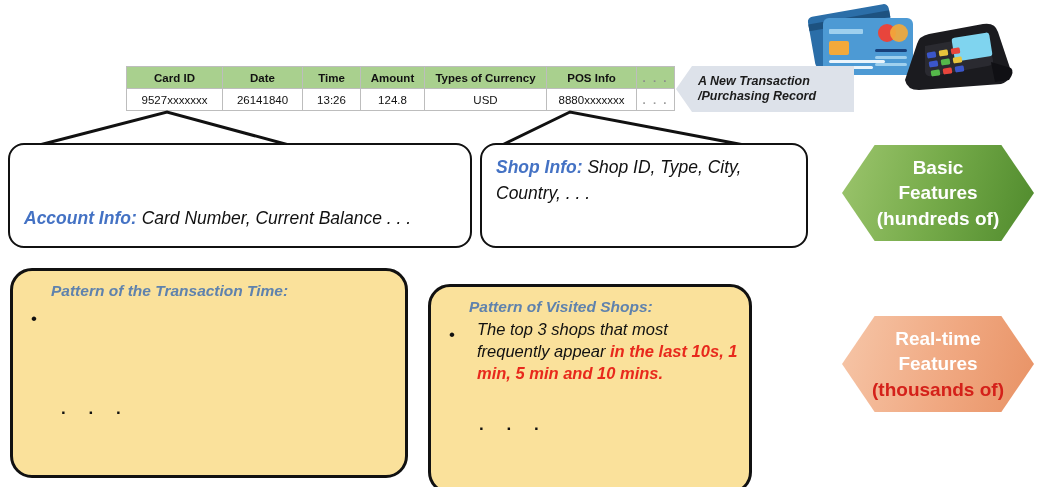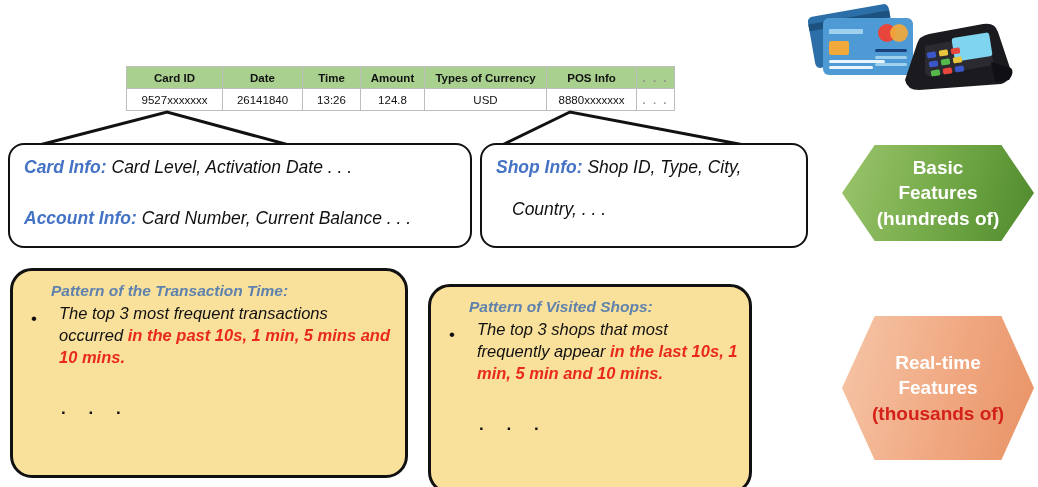--- a/index.html
+++ b/index.html
@@ -37,21 +37,21 @@
            border-radius:16px;box-sizing:border-box;}
   #callout-card{left:8px;top:143px;width:464px;height:105px;}
   #callout-shop{left:480px;top:143px;width:328px;height:105px;}
   .callout .line{position:absolute;font-size:17.5px;font-style:italic;
       color:#111;white-space:nowrap;line-height:1.2;}
   .callout .lead{color:#4472c4;font-weight:bold;font-style:italic;}
 
   #callout-card .l1{left:14px;top:12px;}
   #callout-card .l2{left:14px;top:63px;}
   #callout-shop .l1{left:14px;top:12px;}
-  #callout-shop .l2{left:30px;top:38px;margin-top:16px;}
+  #callout-shop .l2{left:14px;top:38px;}
 
   
   .tails{position:absolute;left:0;top:0;width:1038px;height:487px;
          pointer-events:none;}
 
   
   .ybox{position:absolute;background:#fae19b;border:3px solid #111;
         border-radius:22px;box-sizing:border-box;}
   #ybox-time{left:10px;top:268px;width:398px;height:210px;}
   #ybox-shop{left:428px;top:284px;width:324px;height:210px;}
@@ -65,21 +65,21 @@
   .ybox .ellipsis{position:absolute;left:48px;top:128px;font-size:17px;
       letter-spacing:9px;color:#111;font-weight:bold;}
 
   
   .hex{position:absolute;display:flex;flex-direction:column;
        align-items:center;justify-content:center;
        clip-path:polygon(17% 0%,83% 0%,100% 50%,83% 100%,17% 100%,0% 50%);
        text-align:center;}
   #hex-basic{left:842px;top:145px;width:192px;height:96px;
        background:linear-gradient(105deg,#9cc56d 0%,#76ab4a 48%,#4f8a2c 100%);}
-  #hex-real{left:842px;top:316px;width:192px;height:144px;
+  #hex-real{left:842px;top:316px;width:192px;height:96px;
        background:linear-gradient(105deg,#f6c6a8 0%,#f0a881 55%,#e89265 100%);}
   .hex span{font-size:19px;font-weight:bold;line-height:1.32;color:#fff;}
   .hex span.redline{color:#d4211a;}
 </style>
 </head>
 <body>
 
 <div class="stage">
 
   <div class="photo">
@@ -152,53 +152,51 @@
         <td>26141840</td>
         <td>13:26</td>
         <td>124.8</td>
         <td>USD</td>
         <td>8880xxxxxxx</td>
         <td class="dots">. . .</td>
       </tr>
     </tbody>
   </table>
 
+  <div class="new-txn-arrow">
+    <span>A New Transaction</span>
+    <span>/Purchasing Record</span>
+  </div>
 
   <svg class="tails">
 
     <path d="M20 150 L167 112 L300 148" fill="none" stroke="#111" stroke-width="3" stroke-linejoin="miter"></path>
 
     <path d="M492 150 L570 112 L760 148" fill="none" stroke="#111" stroke-width="3" stroke-linejoin="miter"></path>
 
     <rect x="12" y="146" width="456" height="8" fill="#fff"></rect>
     <rect x="484" y="146" width="320" height="8" fill="#fff"></rect>
   </svg>
 
   <div class="callout" id="callout-card">
-    <div class="line l1">
-      <span class="lead">Card Info:</span><span> Card Level, Activation Date . . .</span>
-    </div>
     <div class="line l2">
       <span class="lead">Account Info:</span><span> Card Number, Current Balance . . .</span>
     </div>
   </div>
 
   <div class="callout" id="callout-shop">
     <div class="line l1">
       <span class="lead">Shop Info:</span><span> Shop ID, Type, City,</span>
     </div>
     <div class="line l2">Country,  . . .</div>
   </div>
 
   <div class="ybox" id="ybox-time">
     <div class="head">Pattern of the Transaction Time:</div>
     <div class="bullet">•</div>
-    <div class="body">
-      <span>The top 3 most frequent transactions occurred </span><span class="hl">in the past 10s, 1 min, 5 mins and 10 mins.</span>
-    </div>
     <div class="ellipsis">. . .</div>
   </div>
 
   <div class="ybox" id="ybox-shop">
     <div class="head">Pattern of Visited Shops:</div>
     <div class="bullet">•</div>
     <div class="body">
       <span>The top 3 shops that most frequently appear </span><span class="hl">in the last 10s, 1 min, 5 min and 10 mins.</span>
     </div>
     <div class="ellipsis">. . .</div>

